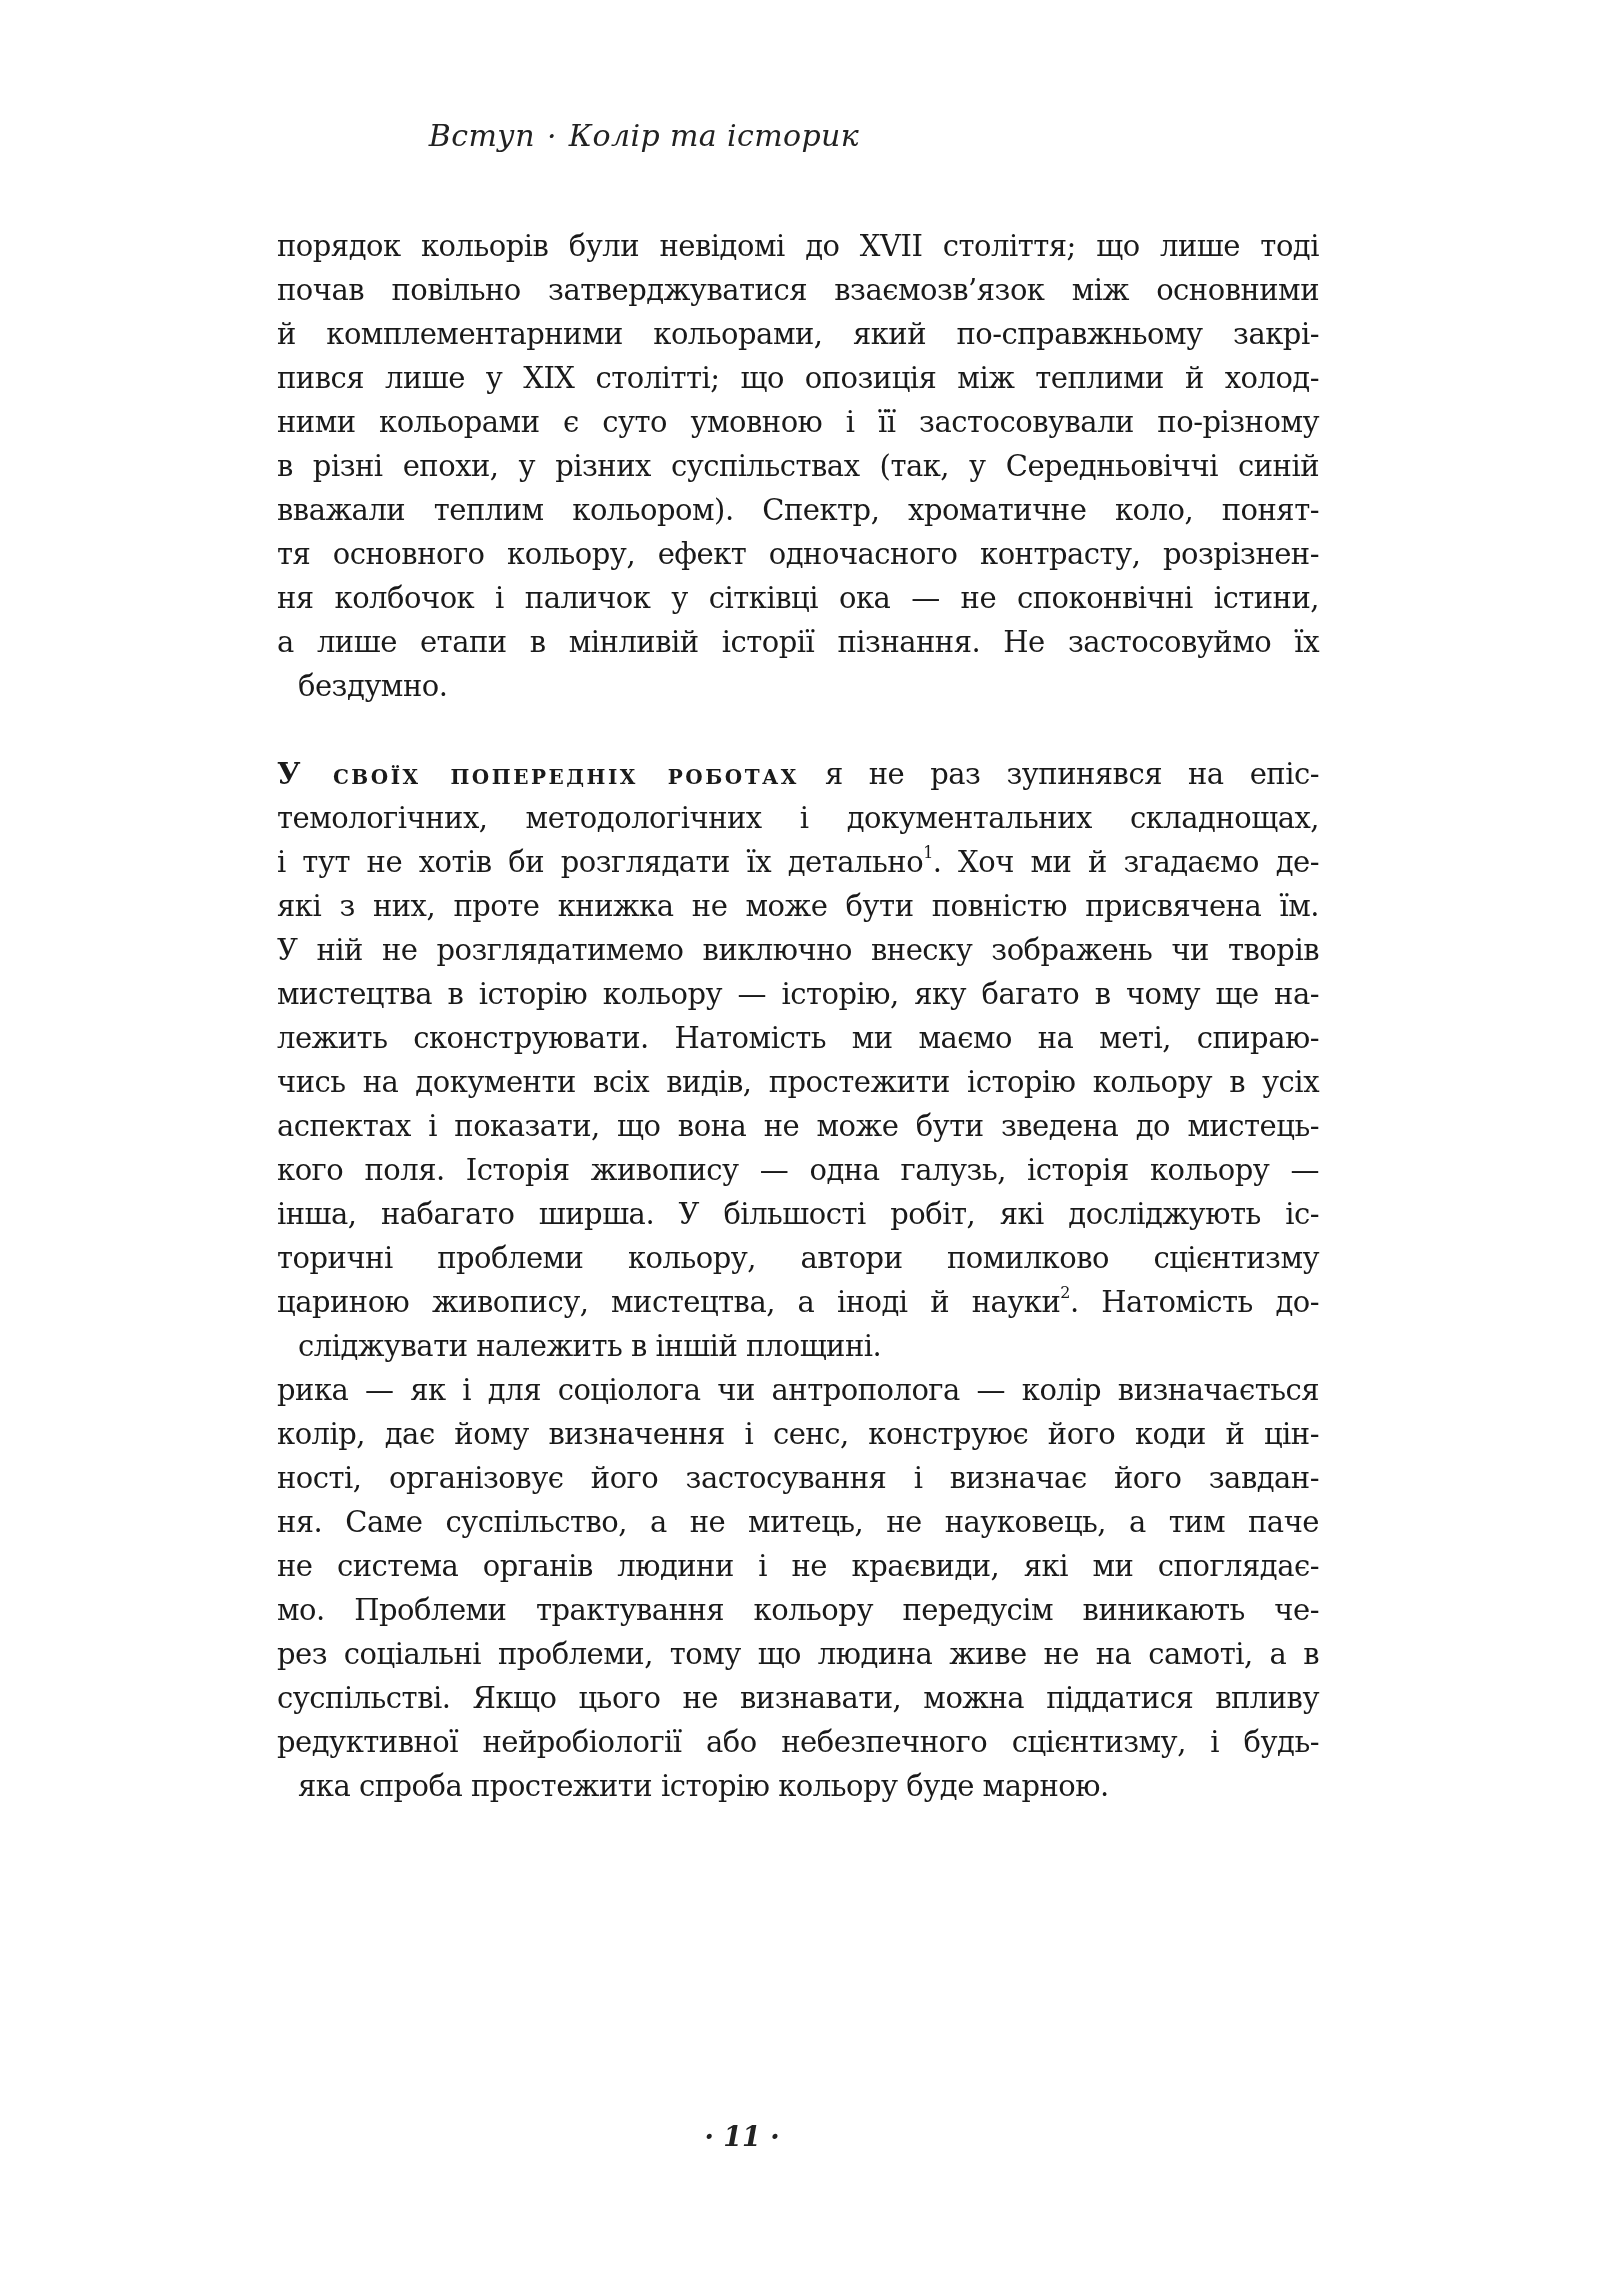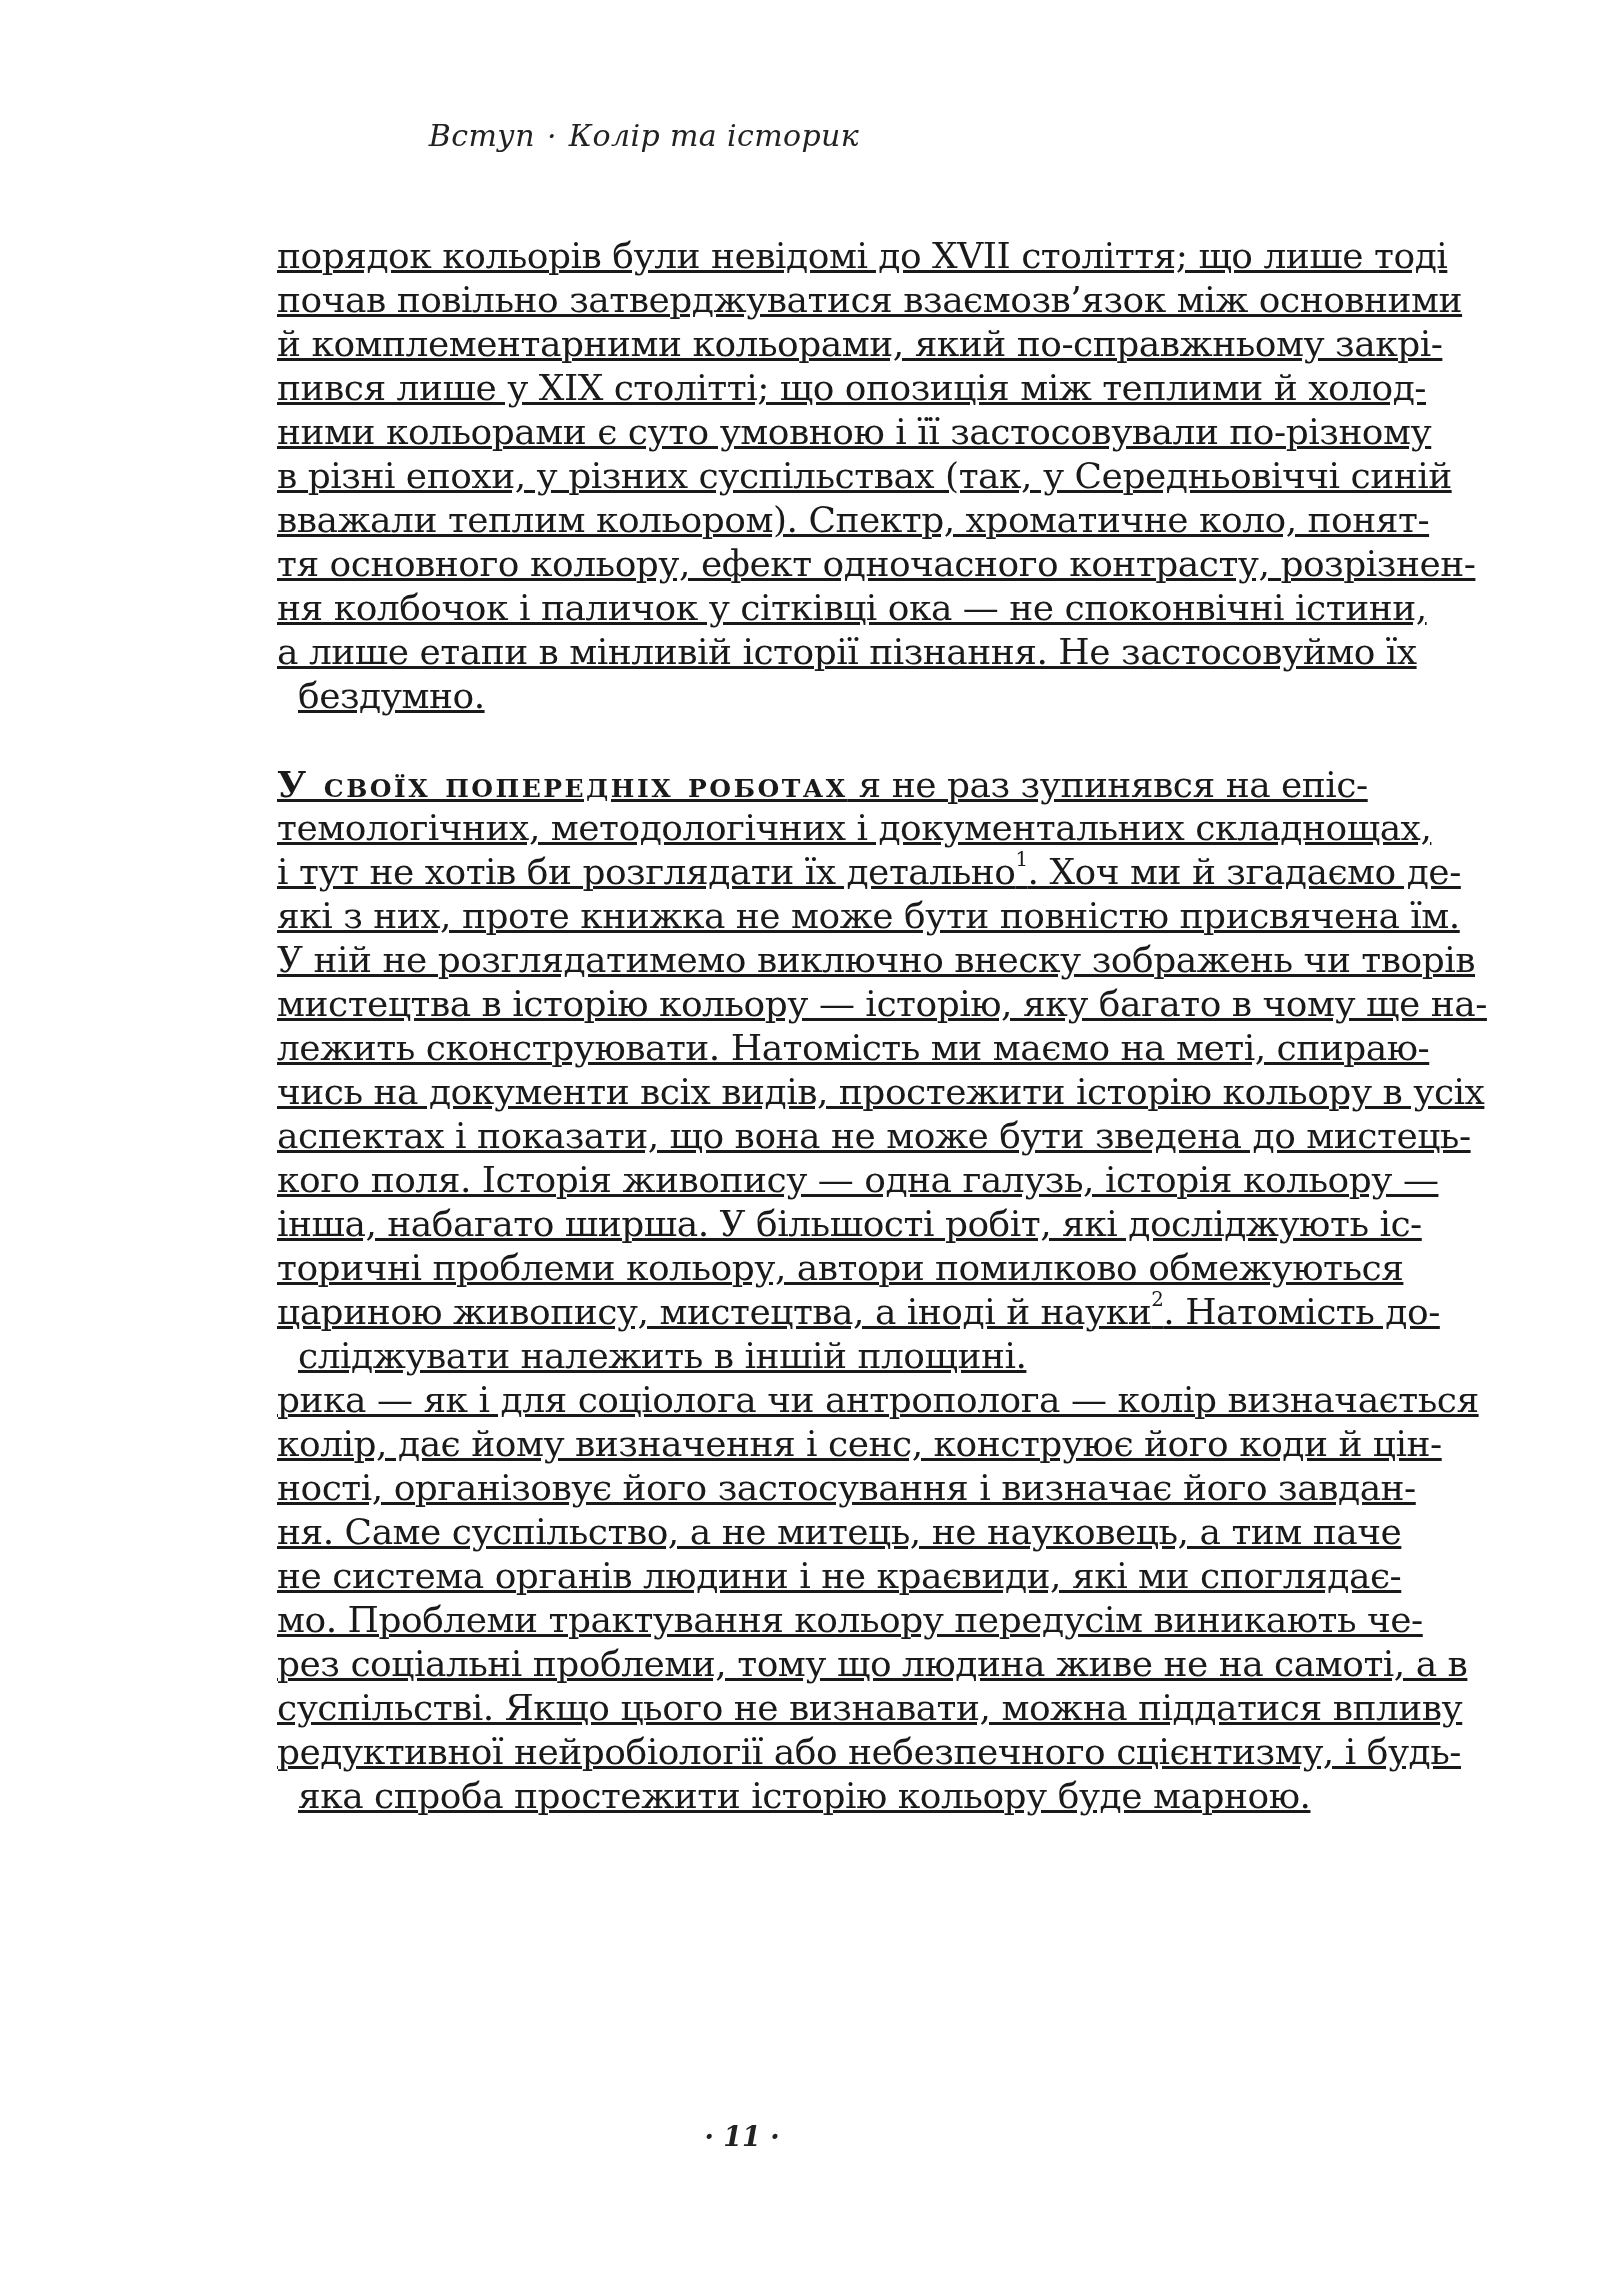--- a/index.html
+++ b/index.html
@@ -14,24 +14,23 @@
     .running-head {
       position: absolute; top: 118px; left: 0; width: 1288px;
       text-align: center;
       font-style: italic;
       font-size: 30px;
       letter-spacing: 0.4px;
       color: #222;
     }
     .running-head .sep { margin: 0 12px; }
     .text-block {
-      position: absolute; left: 277px; top: 234px; width: 1042px;
-      font-size: 36px;
+      position: absolute; left: 277px; top: 224px; width: 1042px;
+      font-size: 29px;
       line-height: 44px;
-      text-decoration: underline;
     }
     .line {
       display: block;
       white-space: nowrap;
       text-align: justify;
       text-align-last: justify;
       height: 44px;
       overflow: visible;
       letter-spacing: -0.5px;
     }
@@ -80,21 +79,21 @@
     <span class="line">темологічних, методологічних і документальних складнощах,</span>
     <span class="line"><span>і тут не хотів би розглядати їх детально</span><sup>1</sup><span>. Хоч ми й згадаємо де-</span></span>
     <span class="line">які з них, проте книжка не може бути повністю присвячена їм.</span>
     <span class="line">У ній не розглядатимемо виключно внеску зображень чи творів</span>
     <span class="line">мистецтва в історію кольору — історію, яку багато в чому ще на-</span>
     <span class="line">лежить сконструювати. Натомість ми маємо на меті, спираю-</span>
     <span class="line">чись на документи всіх видів, простежити історію кольору в усіх</span>
     <span class="line">аспектах і показати, що вона не може бути зведена до мистець-</span>
     <span class="line">кого поля. Історія живопису — одна галузь, історія кольору —</span>
     <span class="line">інша, набагато ширша. У більшості робіт, які досліджують іс-</span>
-    <span class="line">торичні проблеми кольору, автори помилково обмежуються</span>
+    <span class="line">торичні проблеми кольору, автори помилково сцієнтизму</span>
     <span class="line"><span>цариною живопису, мистецтва, а іноді й науки</span><sup>2</sup><span>. Натомість до-</span></span>
     <span class="line last">сліджувати належить в іншій площині.</span>
   </div>
 
   <div>
     <span class="line">рика — як і для соціолога чи антрополога — колір визначається</span>
     <span class="line">колір, дає йому визначення і сенс, конструює його коди й цін-</span>
     <span class="line">ності, організовує його застосування і визначає його завдан-</span>
     <span class="line">ня. Саме суспільство, а не митець, не науковець, а тим паче</span>
     <span class="line">не система органів людини і не краєвиди, які ми споглядає-</span>

